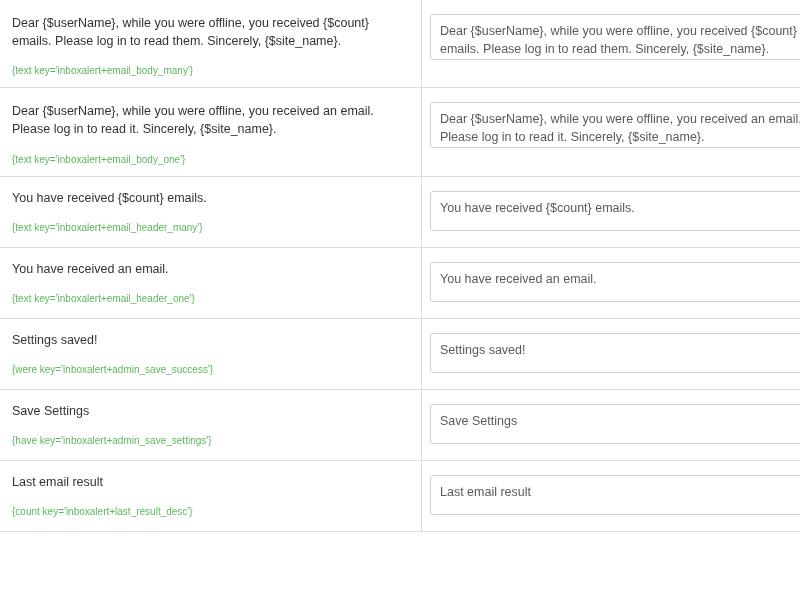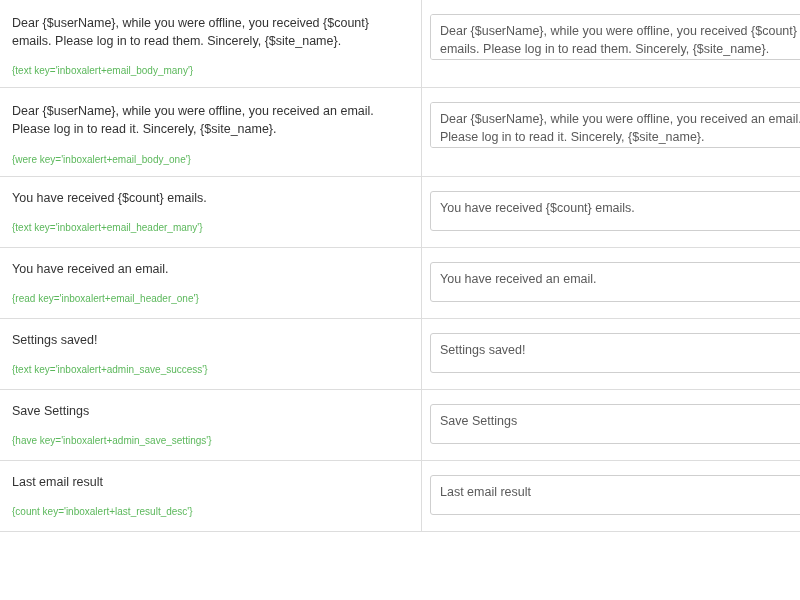--- a/index.html
+++ b/index.html
@@ -79,42 +79,42 @@
       <tr class="row-tall">
         <td class="source-cell">
           <div class="source-text">Dear {$userName}, while you were offline, you received {$count} emails. Please log in to read them. Sincerely, {$site_name}.</div>
           <div class="key-text">{text key='inboxalert+email_body_many'}</div>
         </td>
         <td class="input-cell"><textarea class="value-input h-tall" style="">Dear {$userName}, while you were offline, you received {$count} emails. Please log in to read them. Sincerely, {$site_name}.</textarea></td>
       </tr>
       <tr class="row-tall">
         <td class="source-cell">
           <div class="source-text">Dear {$userName}, while you were offline, you received an email. Please log in to read it. Sincerely, {$site_name}.</div>
-          <div class="key-text">{were key='inboxalert+email_body_one'}</div>
+          <div class="key-text">{text key='inboxalert+email_body_one'}</div>
         </td>
         <td class="input-cell"><textarea class="value-input h-tall" style="">Dear {$userName}, while you were offline, you received an email. Please log in to read it. Sincerely, {$site_name}.</textarea></td>
       </tr>
       <tr>
         <td class="source-cell">
           <div class="source-text">You have received {$count} emails.</div>
           <div class="key-text">{text key='inboxalert+email_header_many'}</div>
         </td>
         <td class="input-cell"><textarea class="value-input h-short" style="">You have received {$count} emails.</textarea></td>
       </tr>
       <tr>
         <td class="source-cell">
           <div class="source-text">You have received an email.</div>
-          <div class="key-text">{read key='inboxalert+email_header_one'}</div>
+          <div class="key-text">{text key='inboxalert+email_header_one'}</div>
         </td>
         <td class="input-cell"><textarea class="value-input h-short" style="">You have received an email.</textarea></td>
       </tr>
       <tr>
         <td class="source-cell">
           <div class="source-text">Settings saved!</div>
-          <div class="key-text">{text key='inboxalert+admin_save_success'}</div>
+          <div class="key-text">{were key='inboxalert+admin_save_success'}</div>
         </td>
         <td class="input-cell"><textarea class="value-input h-short" style="">Settings saved!</textarea></td>
       </tr>
       <tr>
         <td class="source-cell">
           <div class="source-text">Save Settings</div>
           <div class="key-text">{have key='inboxalert+admin_save_settings'}</div>
         </td>
         <td class="input-cell"><textarea class="value-input h-short" style="">Save Settings</textarea></td>
       </tr>

